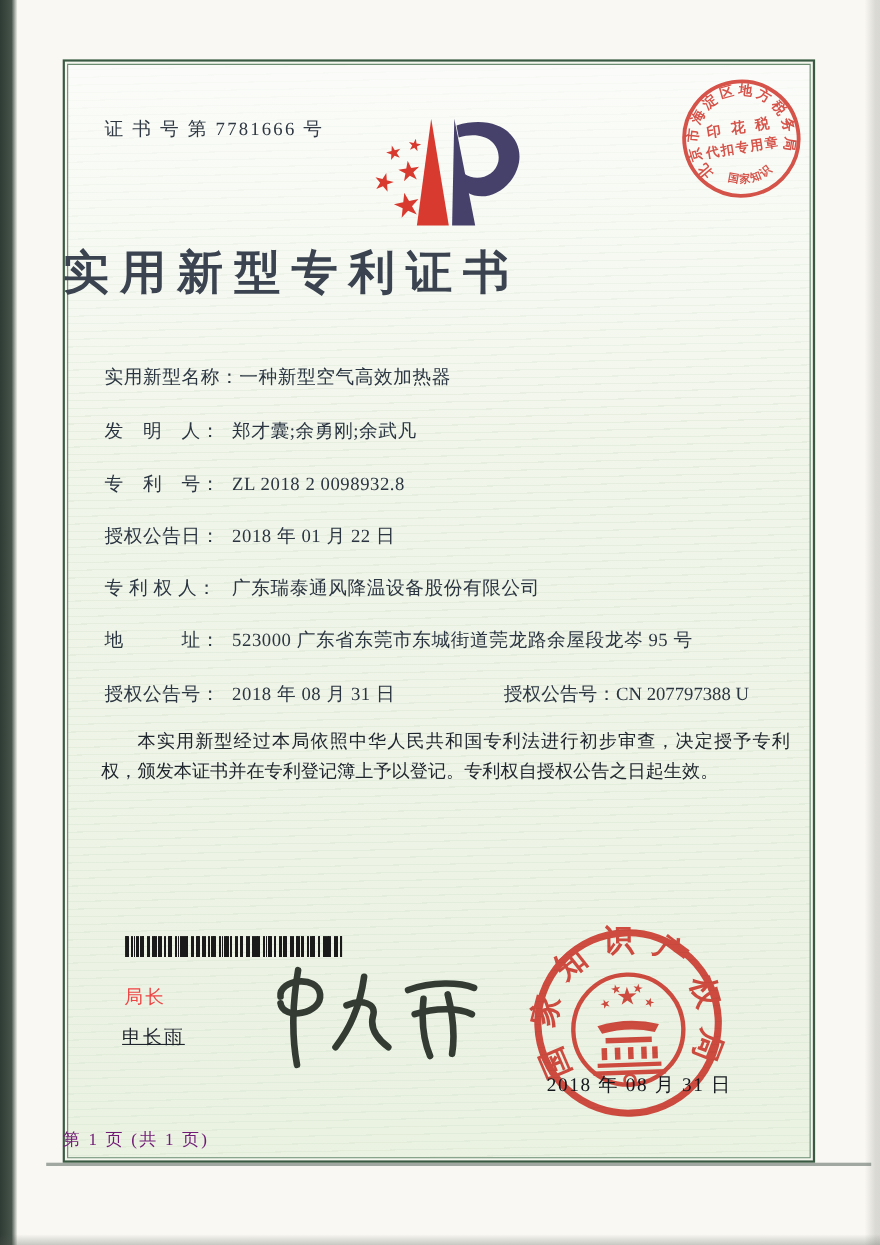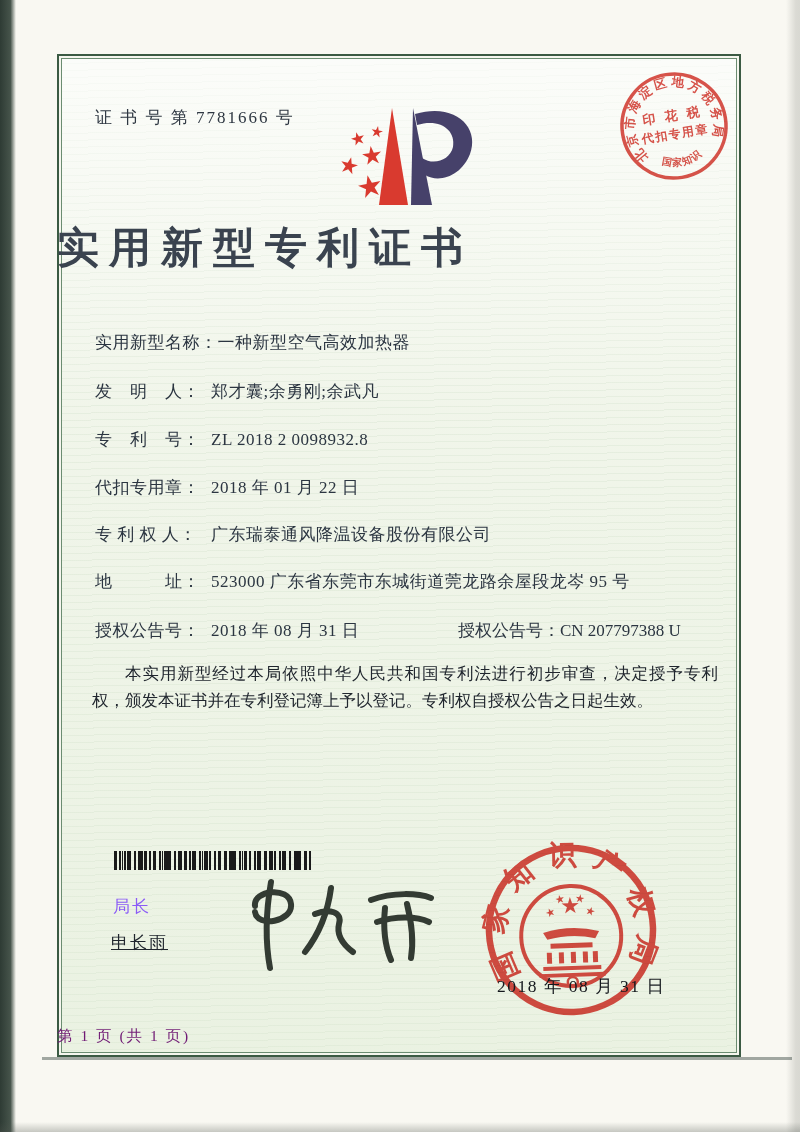--- a/index.html
+++ b/index.html
@@ -32,21 +32,21 @@
     font-size:42px;font-weight:600;color:#3a434f;letter-spacing:10px;}
   .field{left:95px;width:620px;font-size:17px;color:#2b3541;letter-spacing:.5px;white-space:nowrap;}
   .field .lab{display:inline-block;min-width:116px;}
   .grant-no{left:458px;top:619px;font-size:17px;color:#2b3541;white-space:nowrap;}
   .body-text{left:84px;top:652px;width:642px;font-size:16.5px;line-height:27px;color:#20262e;text-align:justify;}
   .body-text p{margin:8px;text-indent:2em;}
   .barcode{left:114px;top:851px;width:197px;height:19px;background:
     repeating-linear-gradient(90deg,#1a1a1a 0 2px,rgba(0,0,0,0) 2px 5px),
     repeating-linear-gradient(90deg,#1a1a1a 0 1px,rgba(0,0,0,0) 1px 8px),
     repeating-linear-gradient(90deg,#1a1a1a 0 3px,rgba(0,0,0,0) 3px 13px);}
-  .director-title{left:113px;top:895px;font-family:Liberation Mono, monospace;font-size:17px;color:#8b5cf6;letter-spacing:2px;}
+  .director-title{left:113px;top:895px;font-family:Liberation Mono, monospace;font-size:17px;color:#ef4444;letter-spacing:2px;}
   .director-name{left:111px;top:931px;font-family:"Liberation Sans",sans-serif;font-size:17px;color:#20262e;letter-spacing:2px;text-decoration:underline;}
   .signature{left:233px;top:866px;width:210px;height:112px;}
   .tax-stamp{left:612px;top:64px;width:124px;height:124px;transform:rotate(-9deg);
     mix-blend-mode:multiply;opacity:.92;}
   .seal{left:459px;top:818px;width:224px;height:224px;mix-blend-mode:multiply;opacity:.92;transform:rotate(-2deg);}
   .seal-date{left:497px;top:974px;font-size:17.5px;color:#14181d;letter-spacing:1.5px;white-space:nowrap;}
   .footer{left:57px;top:1026px;width:640px;font-size:15.5px;color:#701a75;letter-spacing:2px;}
 </style>
 </head>
 <body>
@@ -99,21 +99,21 @@
 <div class="abs field" style="top:331px">
   <span class="lab">实用新型名称：</span><span>一种新型空气高效加热器</span>
 </div>
 <div class="abs field" style="top:380px">
   <span class="lab">发　明　人：</span><span>郑才囊;余勇刚;余武凡</span>
 </div>
 <div class="abs field" style="top:428px">
   <span class="lab">专　利　号：</span><span>ZL 2018 2 0098932.8</span>
 </div>
 <div class="abs field" style="top:476px">
-  <span class="lab">代扣专用章：</span><span>2018 年 01 月 22 日</span>
+  <span class="lab">授权公告日：</span><span>2018 年 01 月 22 日</span>
 </div>
 <div class="abs field" style="top:523px">
   <span class="lab">专 利 权 人：</span><span>广东瑞泰通风降温设备股份有限公司</span>
 </div>
 <div class="abs field" style="top:570px">
   <span class="lab">地　　　址：</span><span>523000 广东省东莞市东城街道莞龙路余屋段龙岑 95 号</span>
 </div>
 <div class="abs field" style="top:619px">
   <span class="lab">授权公告号：</span><span>2018 年 08 月 31 日</span>
 </div>

